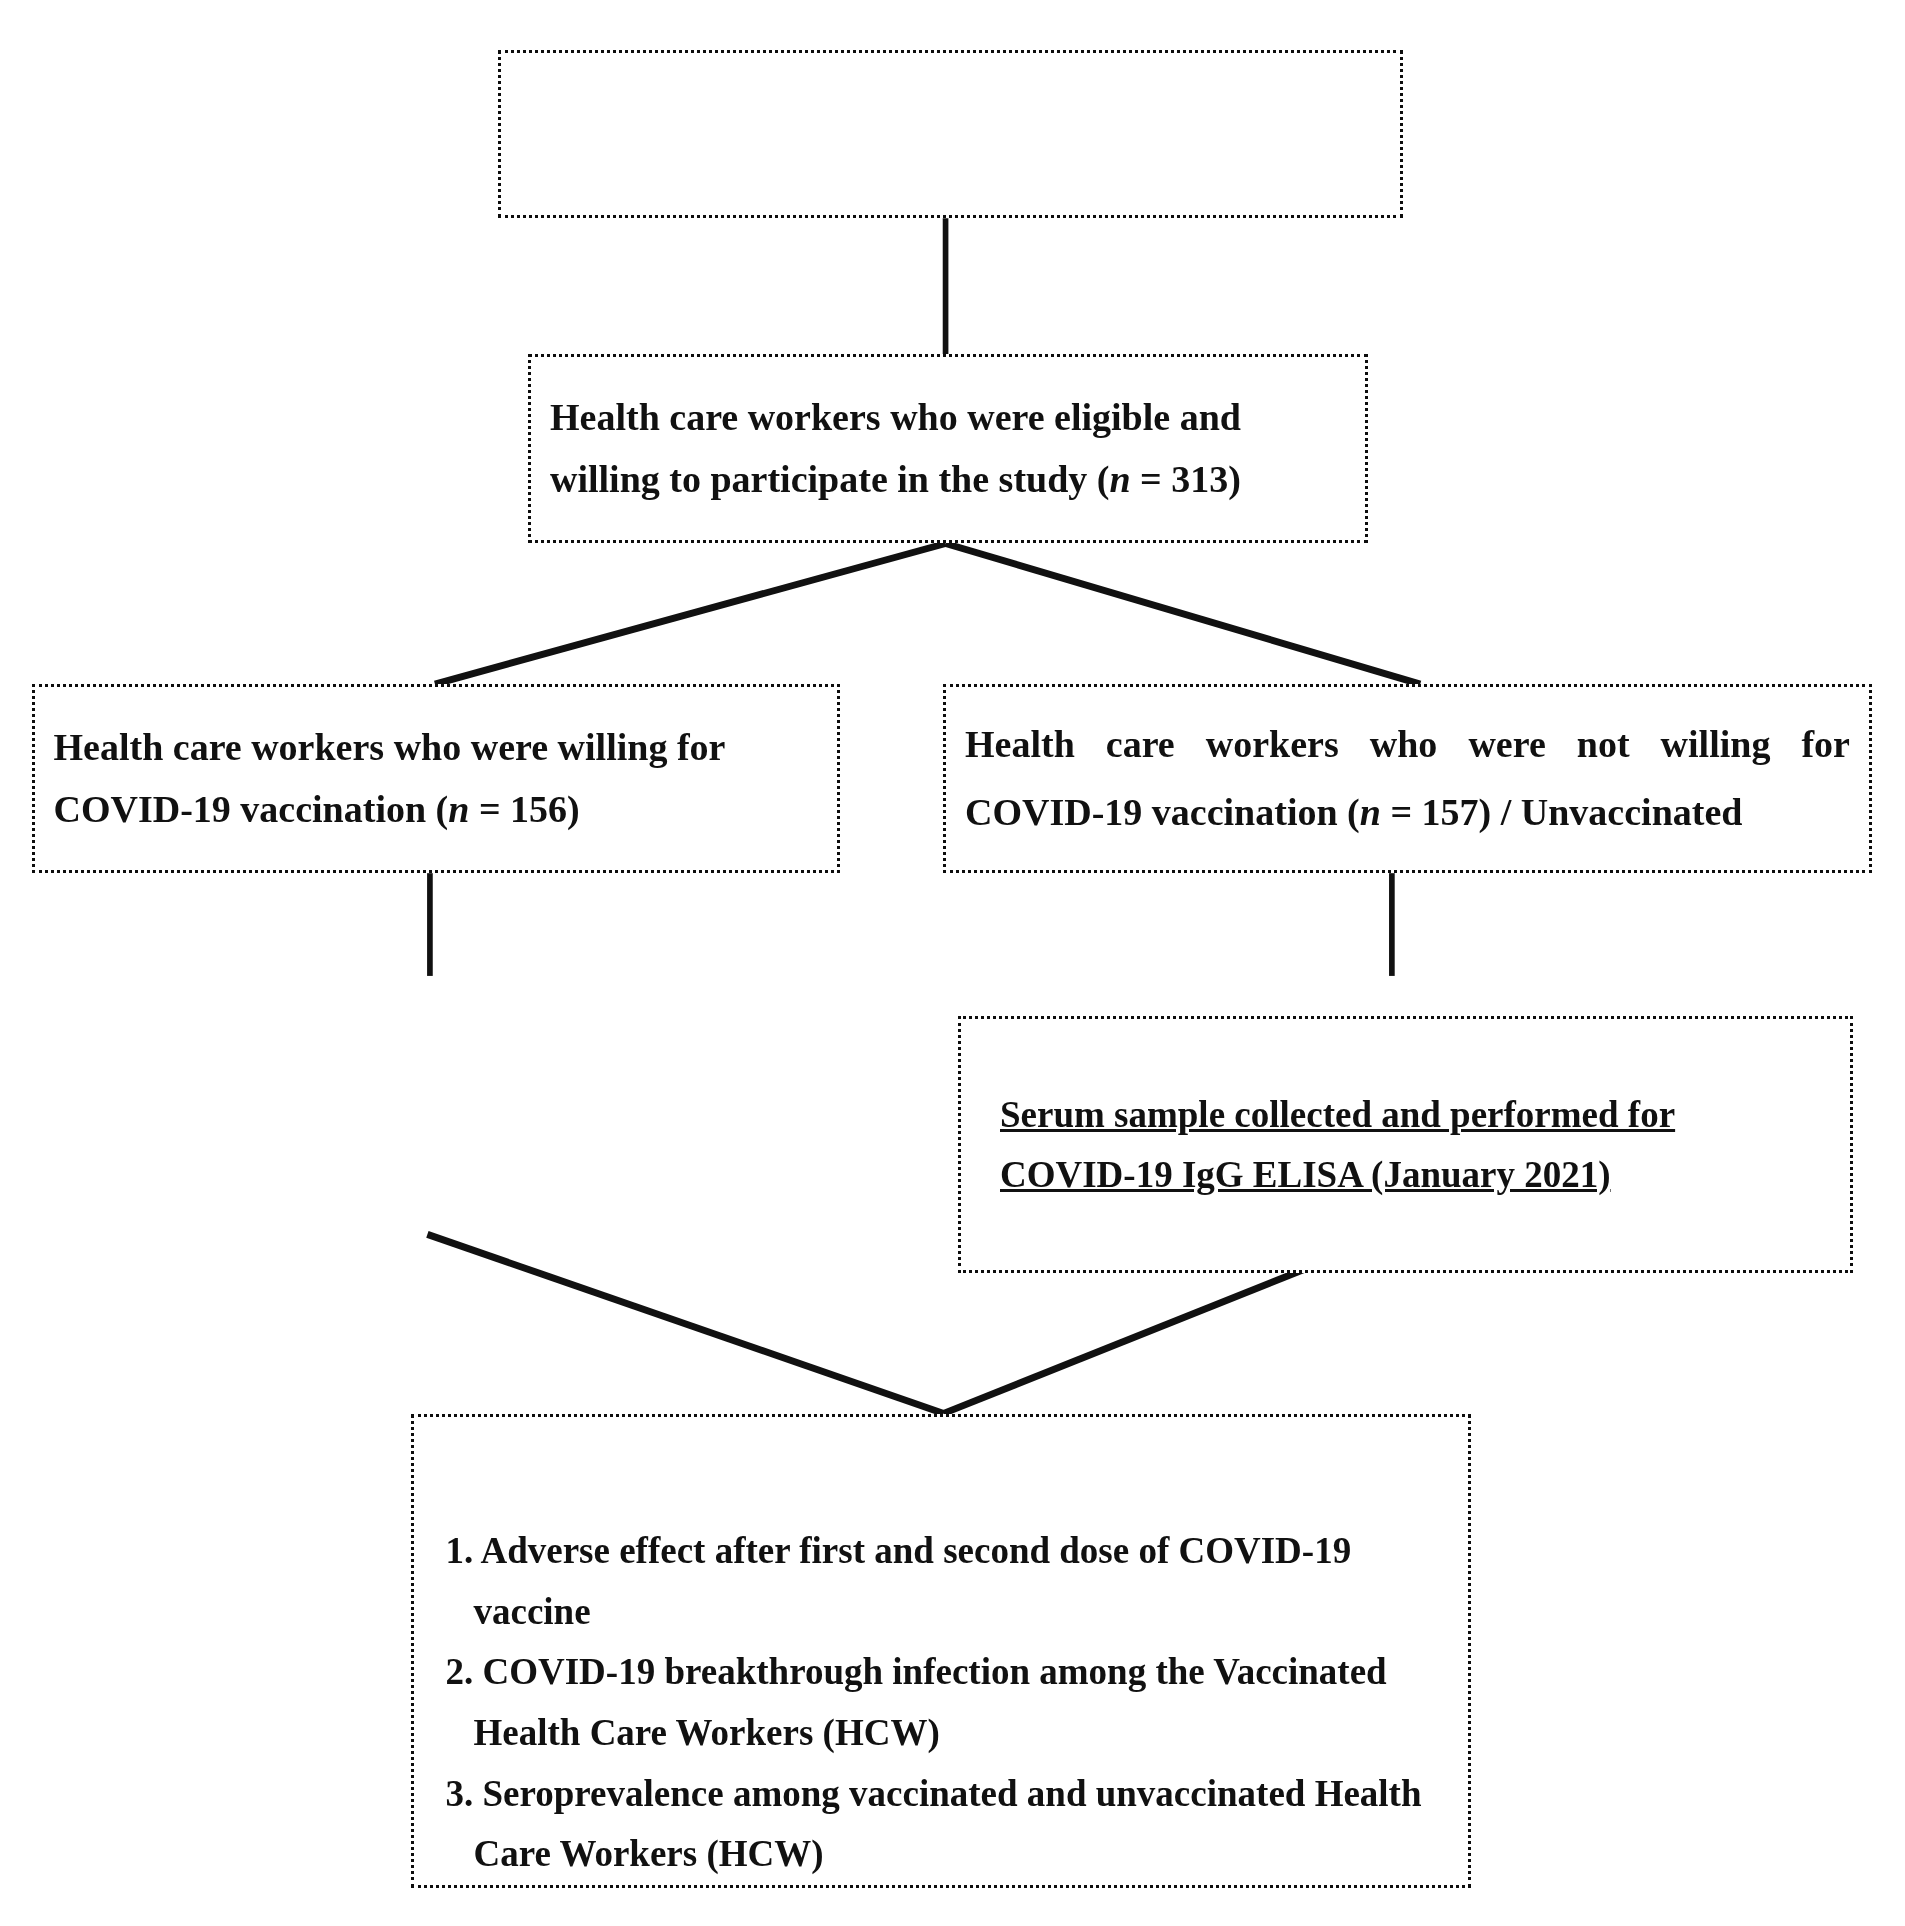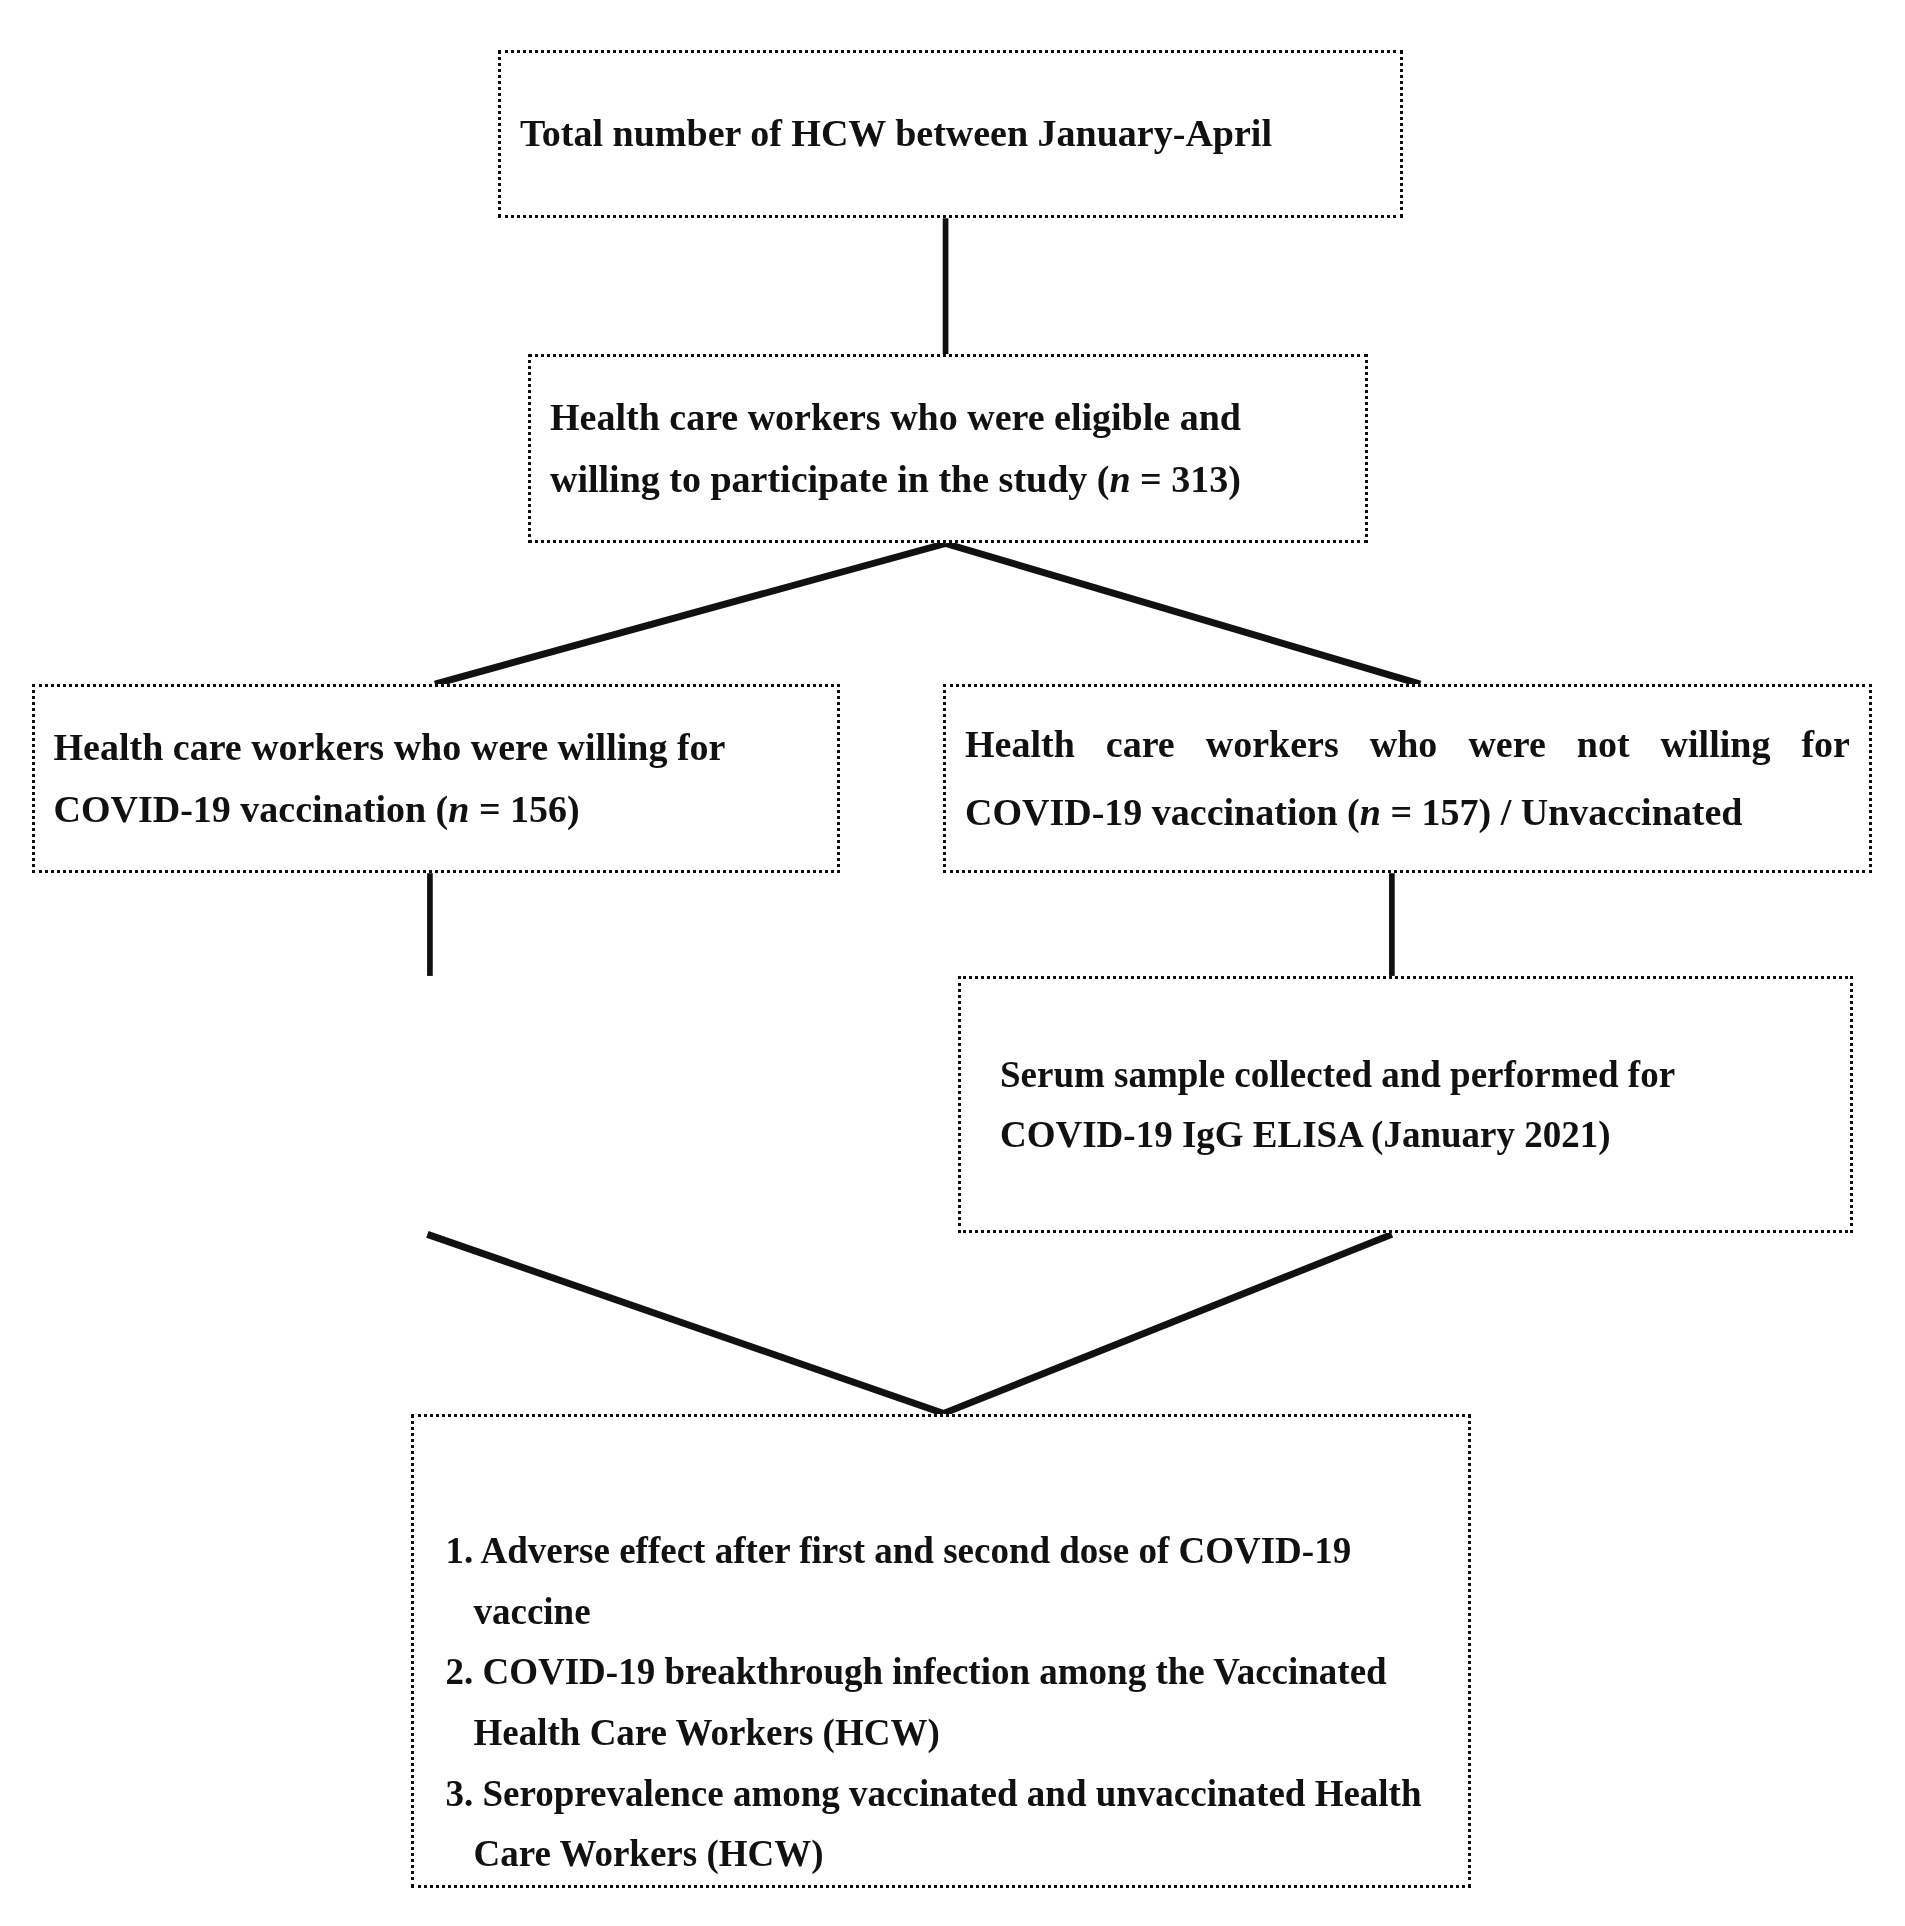--- a/index.html
+++ b/index.html
@@ -40,21 +40,21 @@
   .node.justify .ln.last {
     text-align-last: left;
   }
 
   
   #node-total        { left: 498px;  top: 50px;   width: 905px; height: 168px;  font-size: 38px; }
   #node-eligible     { left: 528px;  top: 354px;  width: 840px; height: 189px;  font-size: 38px; }
   #node-willing      { left: 31.5px;   top: 684px; width: 808px; height: 189px;  font-size: 38px; }
   #node-not-willing  { left: 943px; top: 684px; width: 929px; height: 189px;  font-size: 38px; gap: 6px; }
   #node-serum-vacc   { left: 31.5px;   top: 976px; width: 808px; height: 257px;  font-size: 37px; }
-  #node-serum-unvacc { left: 958px; top: 976px; width: 895px; height: 257px;  font-size: 37px; }
+  #node-serum-unvacc { left: 958px; top: 1016px; width: 895px; height: 257px;  font-size: 37px; text-decoration: underline; }
   #node-outcomes     { left: 411px;  top: 1414px; width: 1060px; height: 474px;  font-size: 37px;
                        justify-content: flex-end; padding-top: 28px; }
 
   #node-serum-unvacc .ln { padding-left: 39px; }
 
   
   .outcome {
     display: block;
     padding: 0 25px 0 31.5px;
     text-indent: -28px;
@@ -82,21 +82,20 @@
     <line x1="1500" y1="346" x2="1500" y2="562" stroke="#111111" stroke-width="9"></line>
     <line x1="1500" y1="862" x2="690" y2="1085" stroke="#111111" stroke-width="11"></line>
     <line x1="1500" y1="862" x2="2253" y2="1085" stroke="#111111" stroke-width="11"></line>
     <line x1="682" y1="1385" x2="682" y2="1548" stroke="#111111" stroke-width="9"></line>
     <line x1="2208" y1="1385" x2="2208" y2="1548" stroke="#111111" stroke-width="9"></line>
     <line x1="678" y1="1958" x2="1497" y2="2242" stroke="#111111" stroke-width="11"></line>
     <line x1="2208" y1="1958" x2="1497" y2="2242" stroke="#111111" stroke-width="11"></line>
   </svg>
 
   <div class="node" id="node-total">
-    <span class="ln">Total number of HCW between January-April</span>
   </div>
 
   <div class="node" id="node-eligible">
     <span class="ln">Health care workers who were eligible and</span>
     <span class="ln"><span>willing to participate in the study (</span><em class="n">n</em><span> = 313)</span></span>
   </div>
 
   <div class="node" id="node-willing">
     <span class="ln">Health care workers who were willing for</span>
     <span class="ln"><span>COVID-19 vaccination (</span><em class="n">n</em><span> = 156)</span></span>

